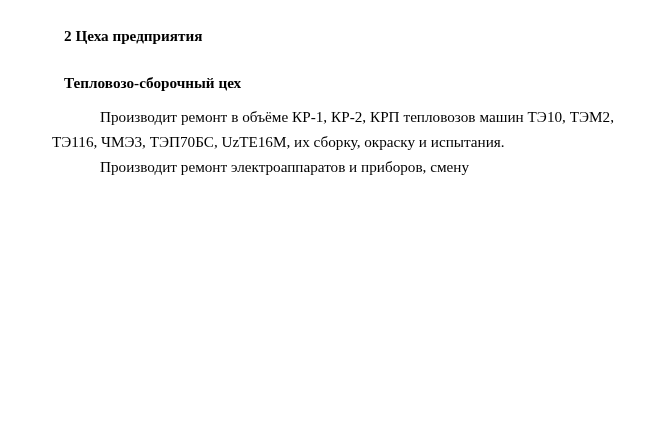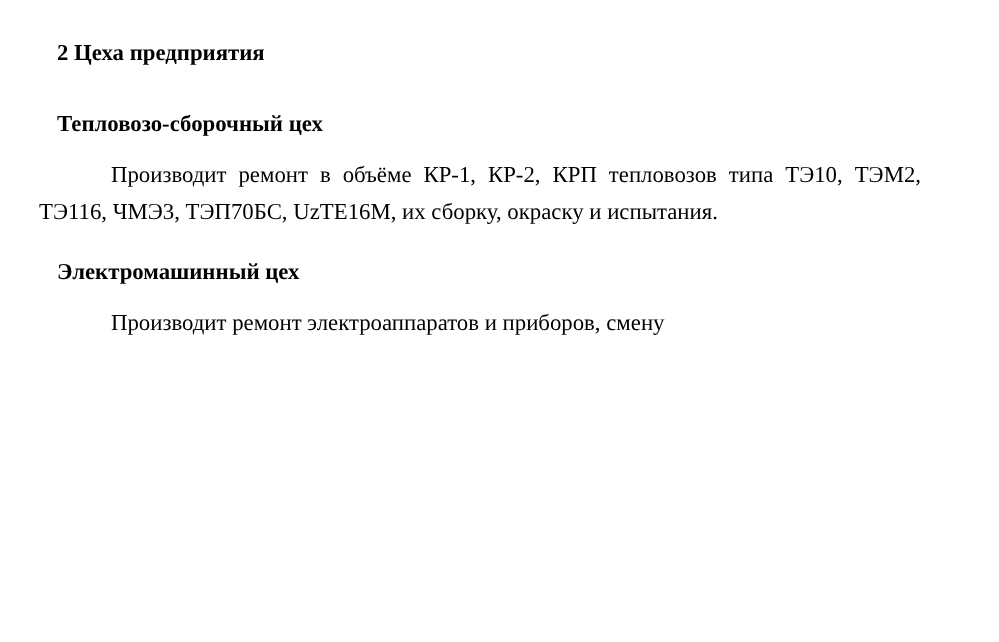--- a/index.html
+++ b/index.html
@@ -12,21 +12,21 @@
     background: #ffffff;
     font-family: "Liberation Serif", serif;
     color: #000000;
     overflow: hidden;
   }
   .page {
     position: relative;
     width: 666px;
     height: 428px;
     box-sizing: border-box;
-    padding: 24px 52px 0 26px;
+    padding: 24px 52px 0 52px;
   }
   .doc-body {
     font-size: 15.2px;
     line-height: 1.62;
   }
   .heading {
     font-weight: bold;
     margin: 0;
     padding: 0;
     text-align: left;
@@ -56,21 +56,20 @@
 </style>
 </head>
 <body>
 
 <div class="page">
   <div class="doc-body">
 
     <p class="heading h-main">2 Цеха предприятия</p>
 
     <p class="heading h-sub">Тепловозо-сборочный цех</p>
-    <p class="para">Производит ремонт в объёме КР-1, КР-2, КРП тепловозов типа ТЭ10, ТЭМ2, ТЭ116, ЧМЭ3, ТЭП70БС, UzTE16M, их сборку, окраску и испытания.</p>
+    <p class="para">Производит ремонт в объёме КР-1, КР-2, КРП тепловозов машин ТЭ10, ТЭМ2, ТЭ116, ЧМЭ3, ТЭП70БС, UzTE16M, их сборку, окраску и испытания.</p>
 
 
-    <p class="heading h-sub">Электромашинный цех</p>
 
     <p class="para">Производит ремонт электроаппаратов и приборов, смену</p>
 
   </div>
 </div>
 
 </body></html>

